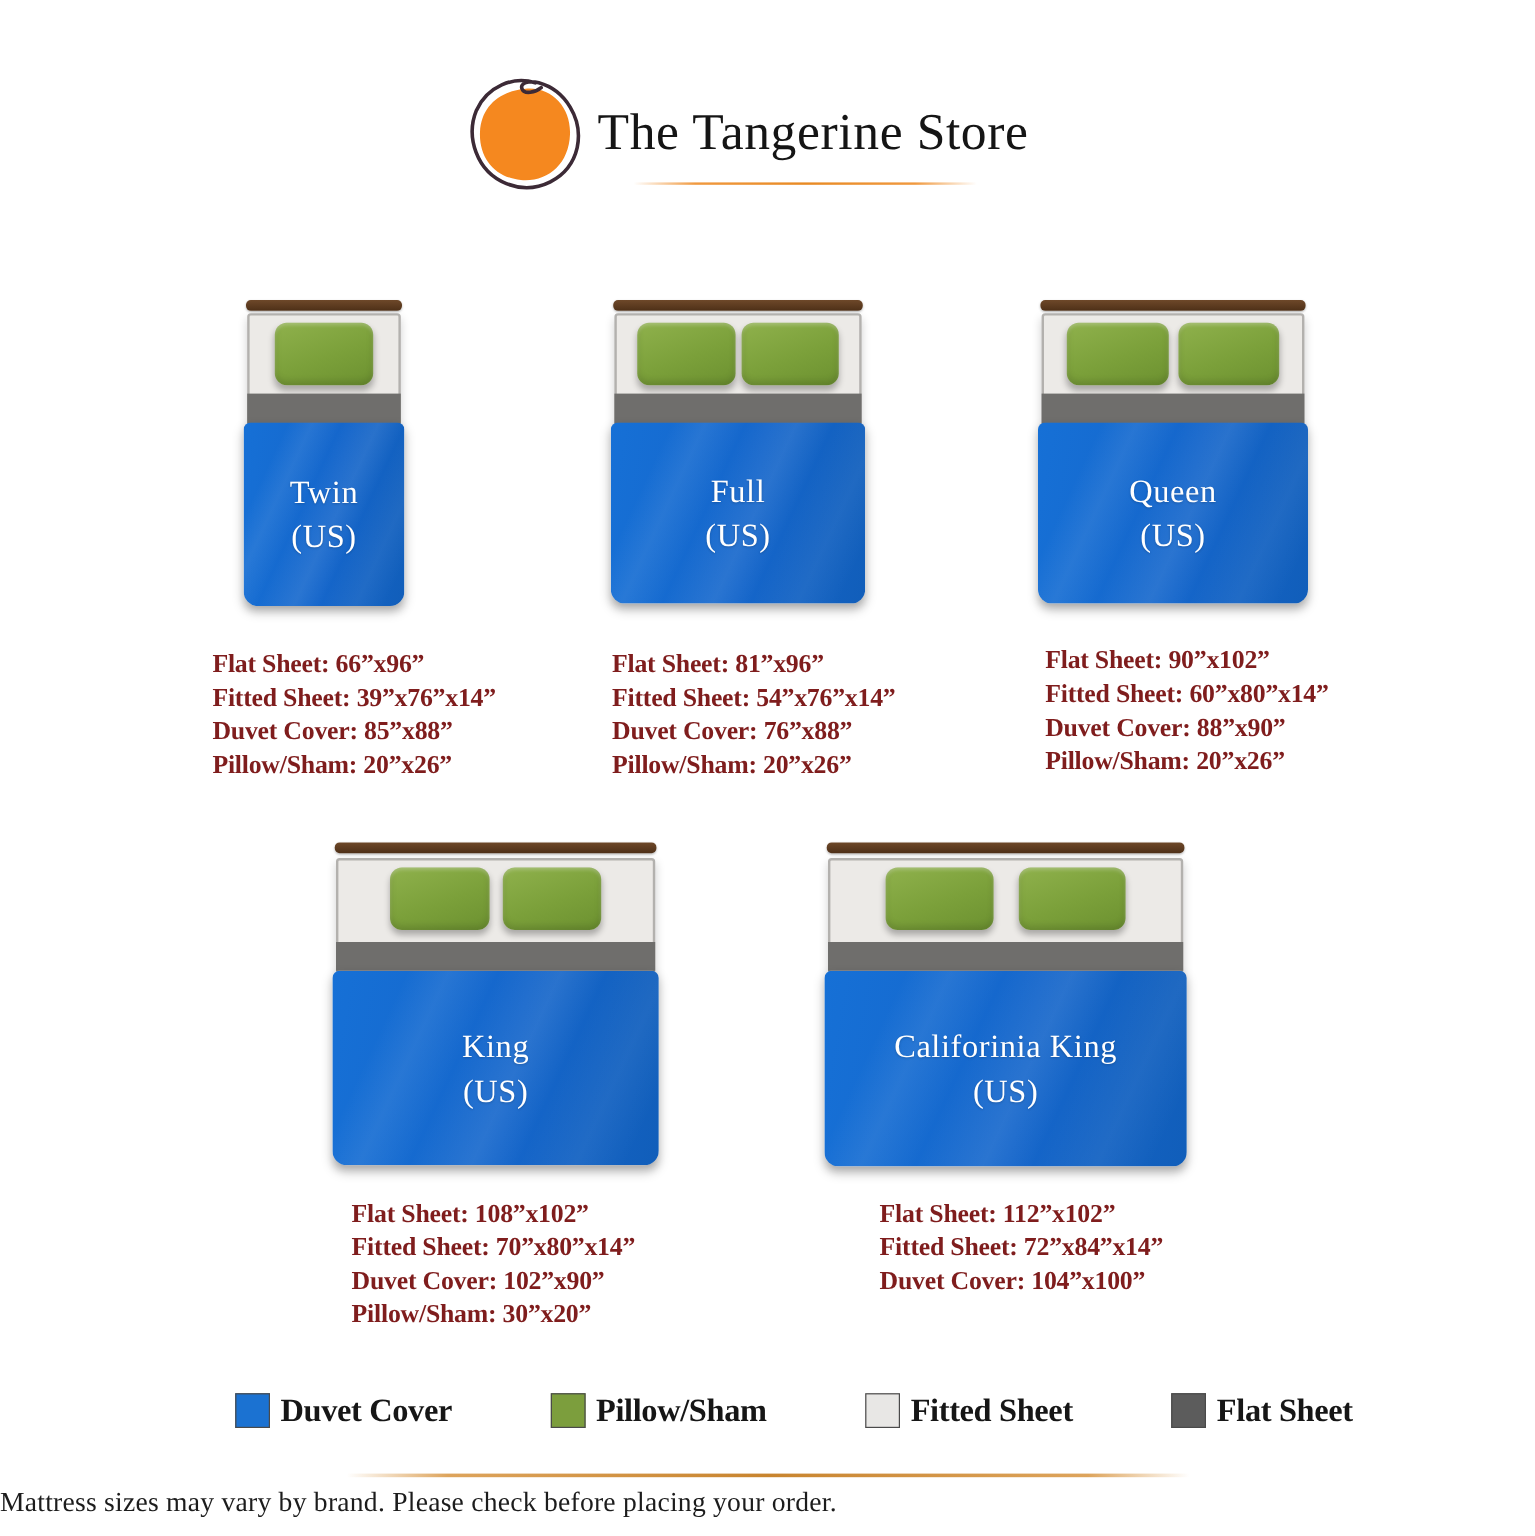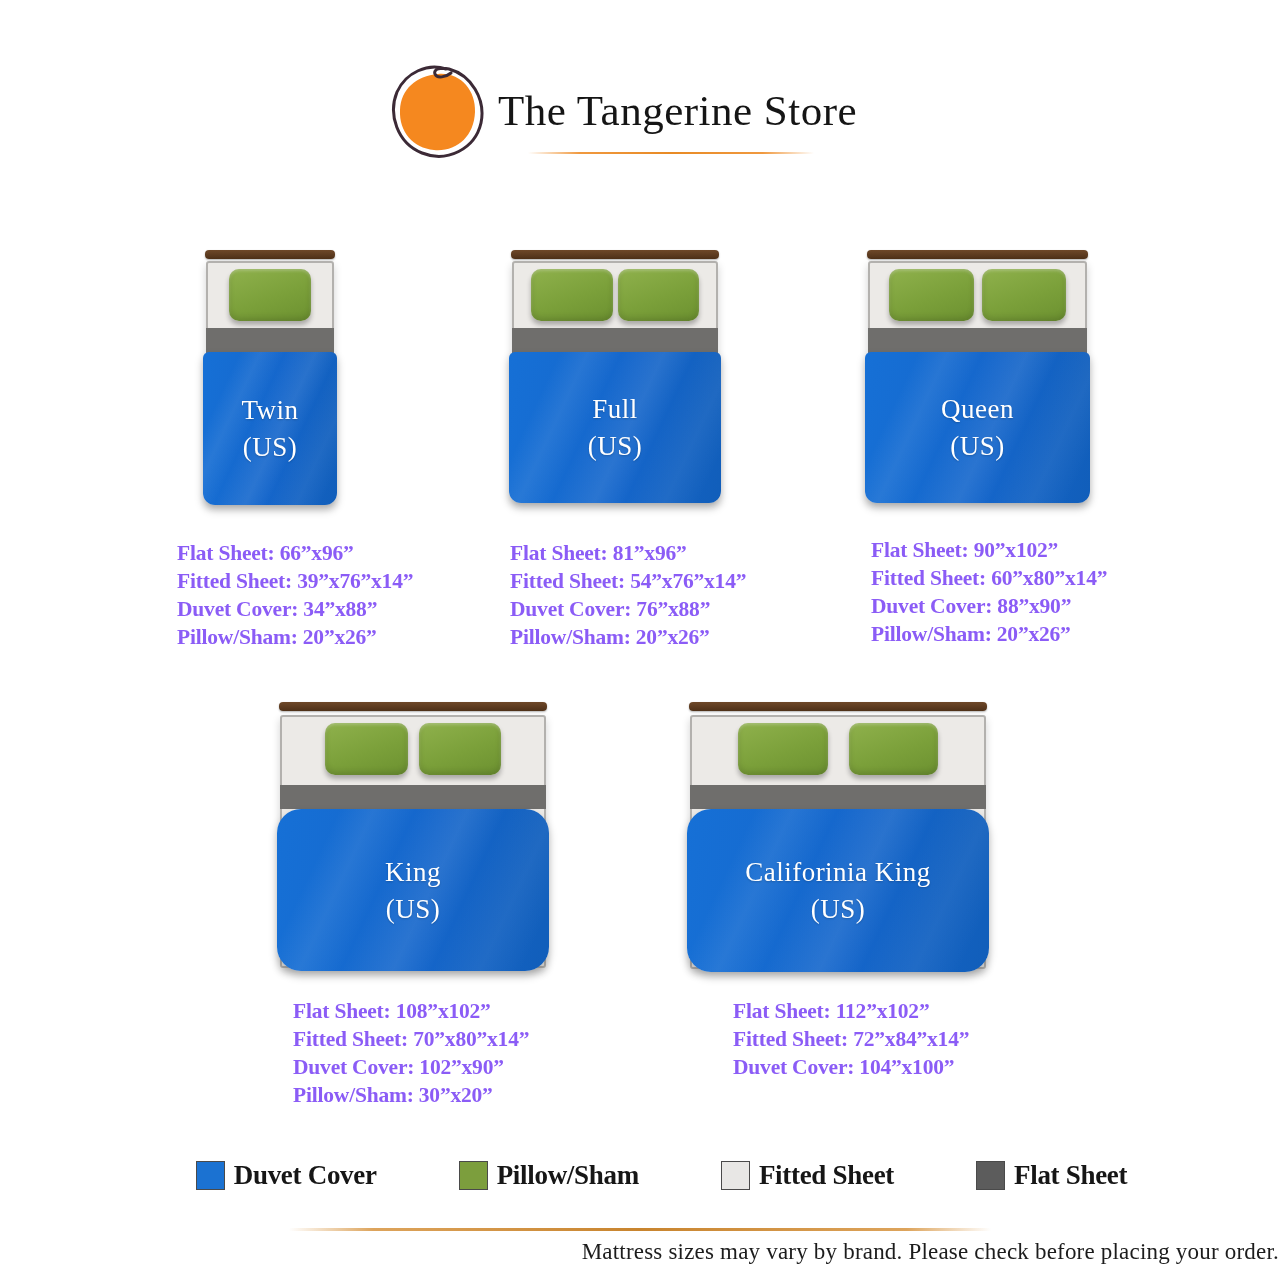--- a/index.html
+++ b/index.html
@@ -45,43 +45,43 @@
   .fig-calking{left:690px;top:702px;width:296px;height:270px;}
 
   .fig-twin    .pillow-row{padding:0 23px;}
   .fig-full    .pillow-row{padding:0 19px;gap:5px;}
   .fig-queen   .pillow-row{padding:0 21px;gap:8px;}
   .fig-king    .pillow-row{padding:0 45px;gap:11px;top:21px;}
   .fig-calking .pillow-row{padding:0 48px;gap:21px;top:21px;}
 
   .fig-king .bedbody,.fig-calking .bedbody{top:13px;}
   .fig-king .flat-band,.fig-calking .flat-band{top:83px;height:24px;}
-  .fig-king .duvet,.fig-calking .duvet{top:107px;border-radius:24px;}
+  .fig-king .duvet,.fig-calking .duvet{top:107px;}
 
   
   .bed-specs{position:absolute;}
-  .spec-line{font-size:21.5px;line-height:28px;font-weight:700;color:#8b5cf6;
+  .spec-line{font-size:21.5px;line-height:28px;font-weight:700;color:#7f1d1d;
              letter-spacing:-0.2px;white-space:nowrap;}
   .specs-twin   {left:177px;top:539px;}
   .specs-full   {left:510px;top:539px;}
   .specs-queen  {left:871px;top:536px;}
   .specs-king   {left:293px;top:997px;}
   .specs-calking{left:733px;top:997px;}
 
   
   .legend{position:absolute;left:0;top:1160px;width:100%;display:flex;justify-content:center;
           align-items:center;gap:38px;}
   .legend-item{display:flex;align-items:center;gap:9px;padding-left:44px;}
   .legend-swatch{width:29px;height:29px;border:1.5px solid #4a4a4a;box-sizing:border-box;}
   .legend-label{font-size:27px;font-weight:700;color:#161616;letter-spacing:-0.3px;white-space:nowrap;}
 
   
   .footer-line{position:absolute;left:289px;top:1228px;width:702px;height:3px;
                background:linear-gradient(90deg,rgba(220,160,80,0),#dda45c 12%,#c8842e 50%,#dda45c 88%,rgba(220,160,80,0));}
-  .footer-note{position:absolute;left:0;top:1239px;width:100%;text-align:right;font-size:23px;
+  .footer-note{position:absolute;left:0;top:1239px;width:100%;text-align:left;font-size:23px;
                color:#1c1c1c;letter-spacing:0.2px;}
 </style>
 </head>
 <body>
 
 <div class="page">
 
   <div class="logo">
     <svg width="102" height="102" viewBox="0 0 102 102">
       <path fill="#f5881f" d="M52 14 C74 12 90 30 89 52 C88 77 70 92 48 90 C27 88 13 72 14 50 C15 29 30 16 52 14 Z"></path>
@@ -100,21 +100,21 @@
         </div>
       <div class="flat-band"></div>
       <div class="duvet">
         <div class="bed-name">Twin</div>
         <div class="bed-region">(US)</div>
       </div>
     </div>
     <div class="bed-specs specs-twin">
         <div class="spec-line">Flat Sheet: 66”x96”</div>
         <div class="spec-line">Fitted Sheet: 39”x76”x14”</div>
-        <div class="spec-line">Duvet Cover: 34”x88”</div>
+        <div class="spec-line">Duvet Cover: 85”x88”</div>
         <div class="spec-line">Pillow/Sham: 20”x26”</div>
       </div>
 
     <div class="bed-fig fig-full">
       <div class="headboard"></div>
       <div class="bedbody"></div>
       <div class="pillow-row">
           <div class="pillow"></div>
           <div class="pillow"></div>
         </div>

